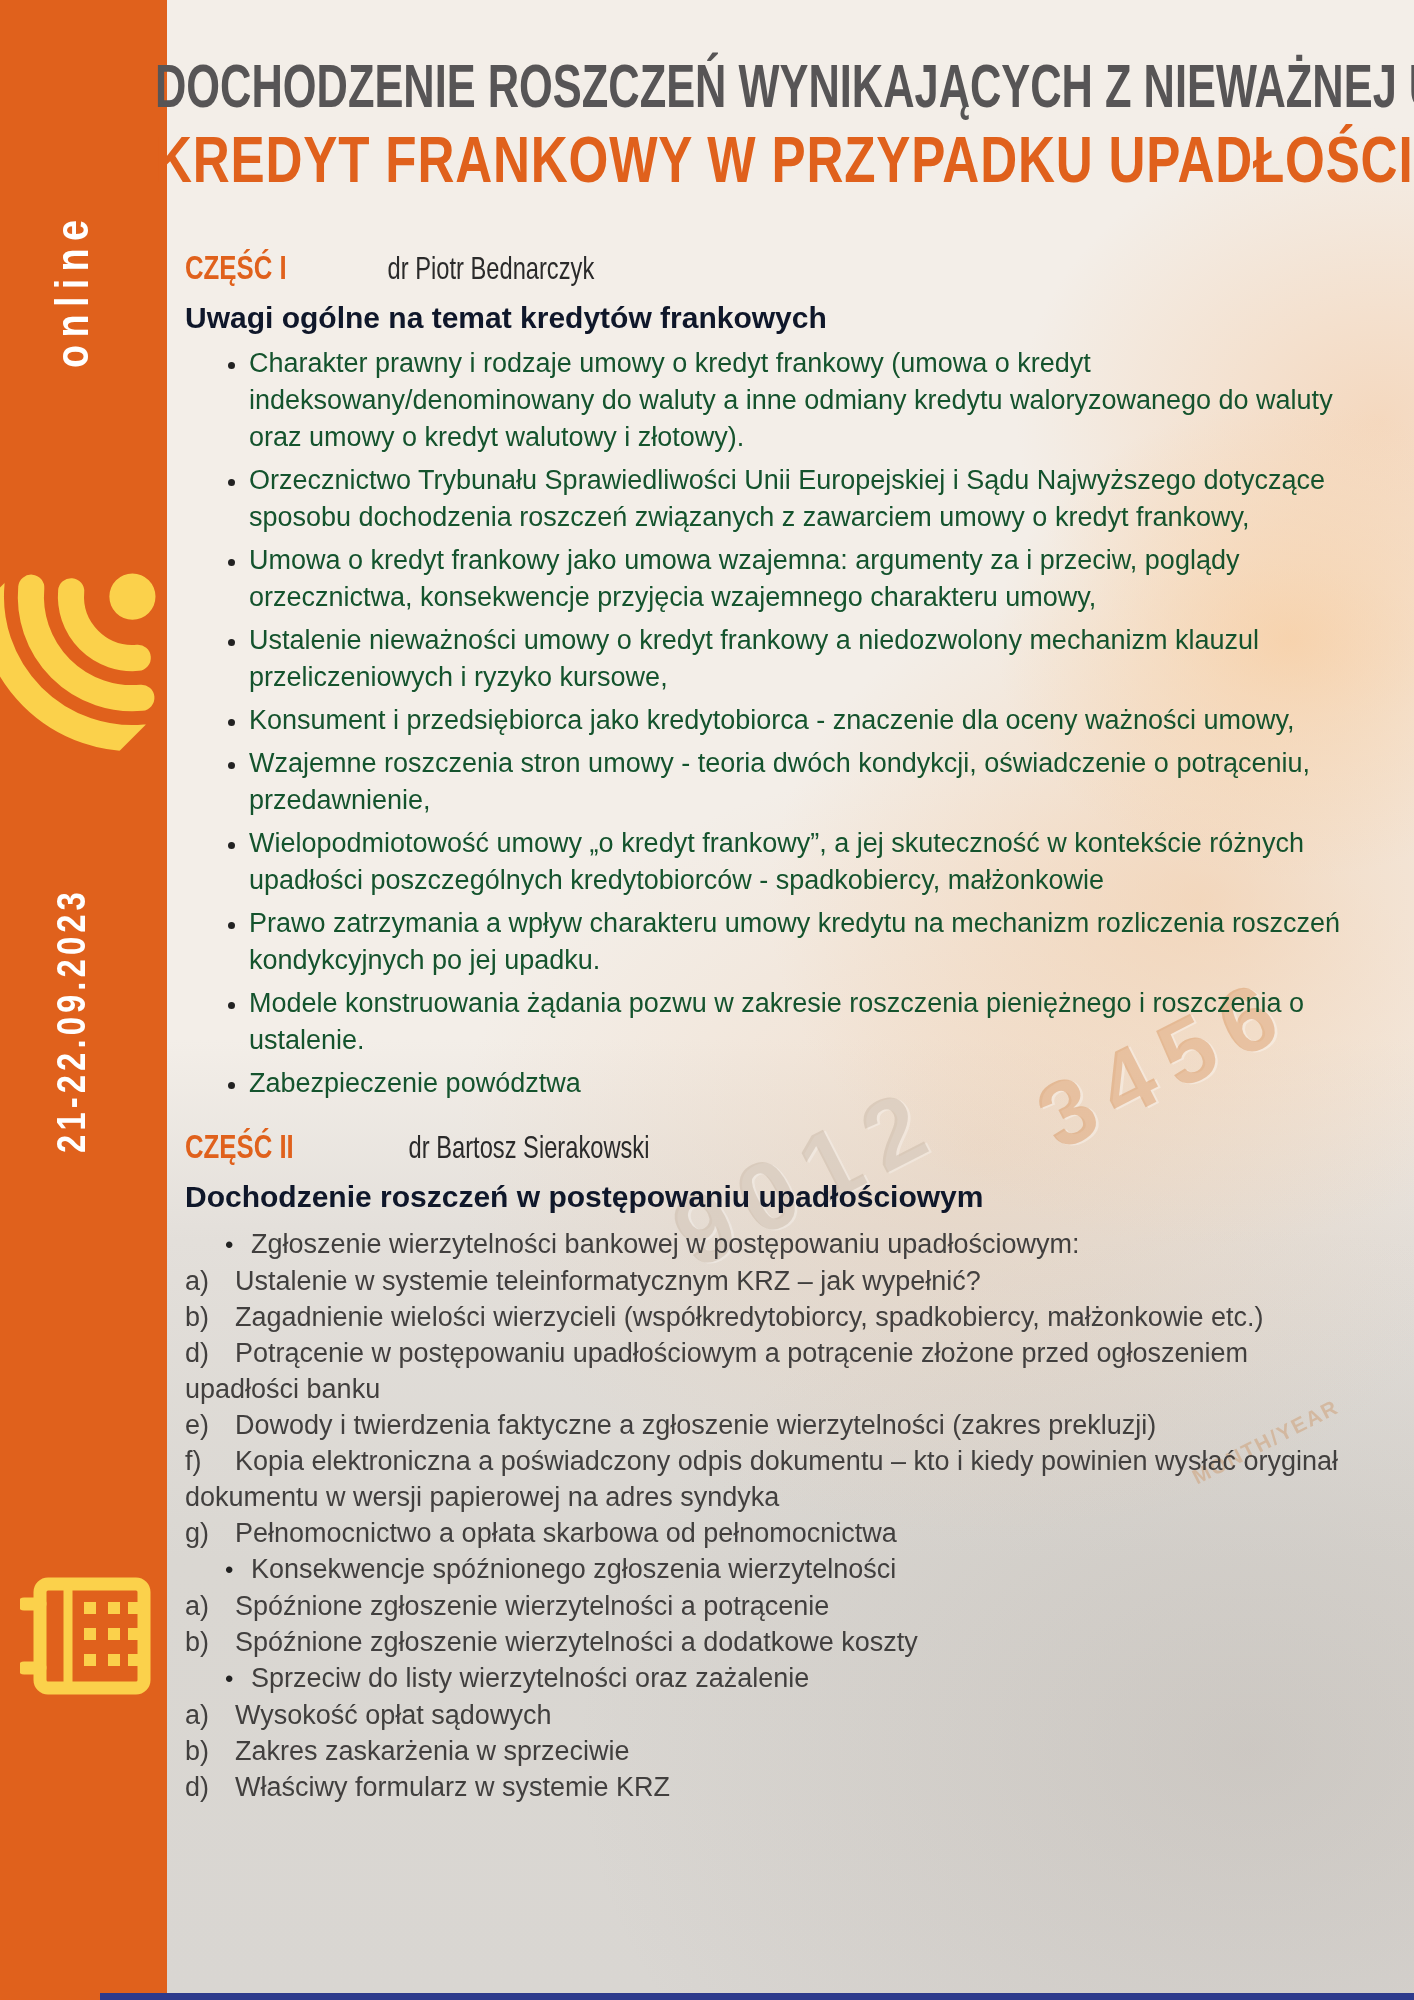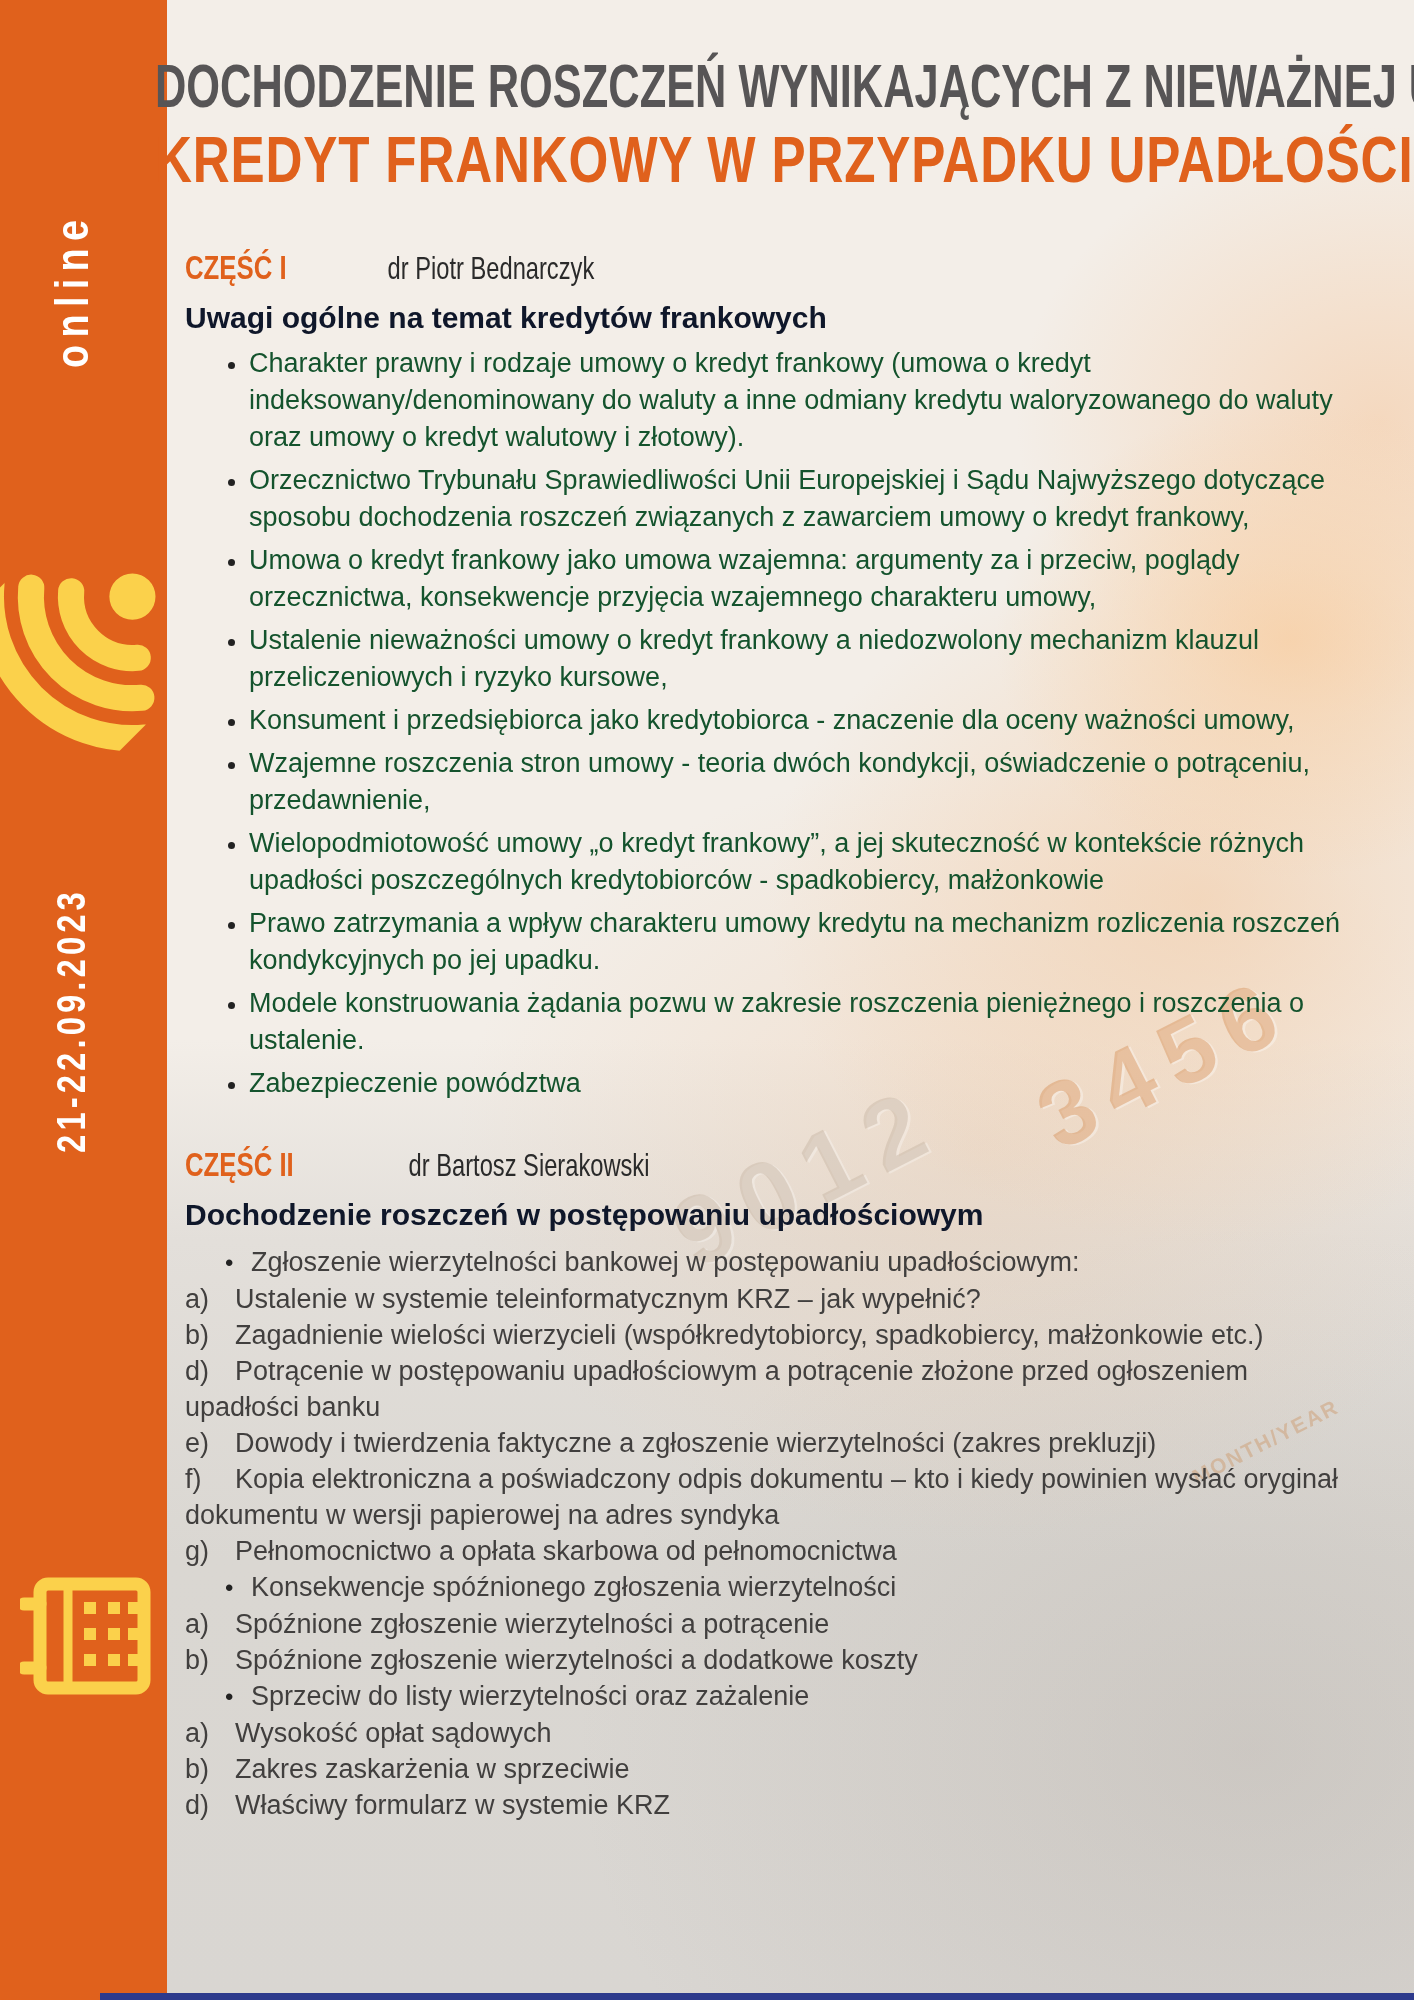--- a/index.html
+++ b/index.html
@@ -32,21 +32,21 @@
        text-shadow:2px 2px 0 rgba(255,255,255,0.30);}
   .wm3{left:1185px;top:1430px;font-size:21px;letter-spacing:2px;color:rgba(205,150,105,0.45);}
   
   .main{position:absolute;left:167px;top:0;width:1247px;height:2000px;z-index:2;}
   .title{margin:54px 0 0 -12px;white-space:nowrap;font-weight:700;line-height:64px;}
   .title .t1{display:inline-block;font-size:62px;color:#575556;transform:scaleX(0.70);transform-origin:left center;}
   .title .t2{display:inline-block;font-size:64px;color:#E0611C;transform:scaleX(0.80);transform-origin:left center;letter-spacing:1px;}
   .content{margin-left:18px;width:1160px;}
   .part-row{display:flex;justify-content:flex-start;align-items:baseline;}
   .part-row.first{margin-top:46px;}
-  .part-row.second{margin-top:44px;}
+  .part-row.second{margin-top:26px;}
   .part-label{display:inline-block;font-size:33px;font-weight:700;color:#E0611C;
               transform:scaleX(0.78);transform-origin:left center;white-space:nowrap;}
   .speaker{display:inline-block;font-size:32px;font-weight:400;color:#2a2a2a;
            transform:scaleX(0.74);transform-origin:right center;white-space:nowrap;}
   .section-heading{margin-top:14px;font-size:30px;font-weight:700;color:#0f172a;}
   
   ul.topics{margin:10px 0 0 0;padding:0 0 0 64px;list-style:disc outside;}
   ul.topics li{font-size:27px;font-weight:300;color:#14532d;line-height:37px;margin-bottom:6px;}
   ul.topics li::marker{color:#222;font-size:24px;}
   

